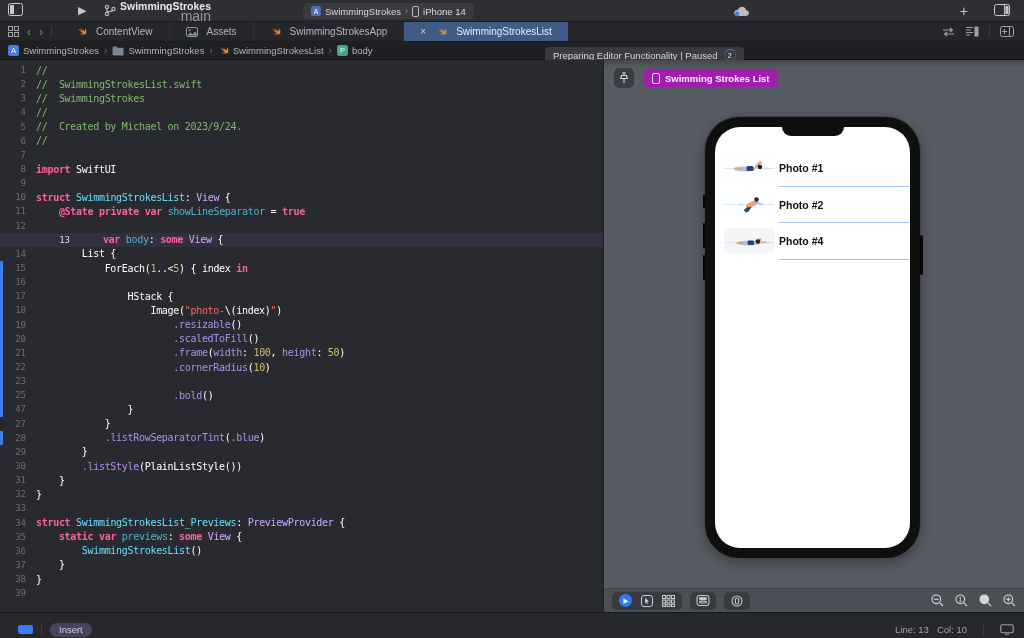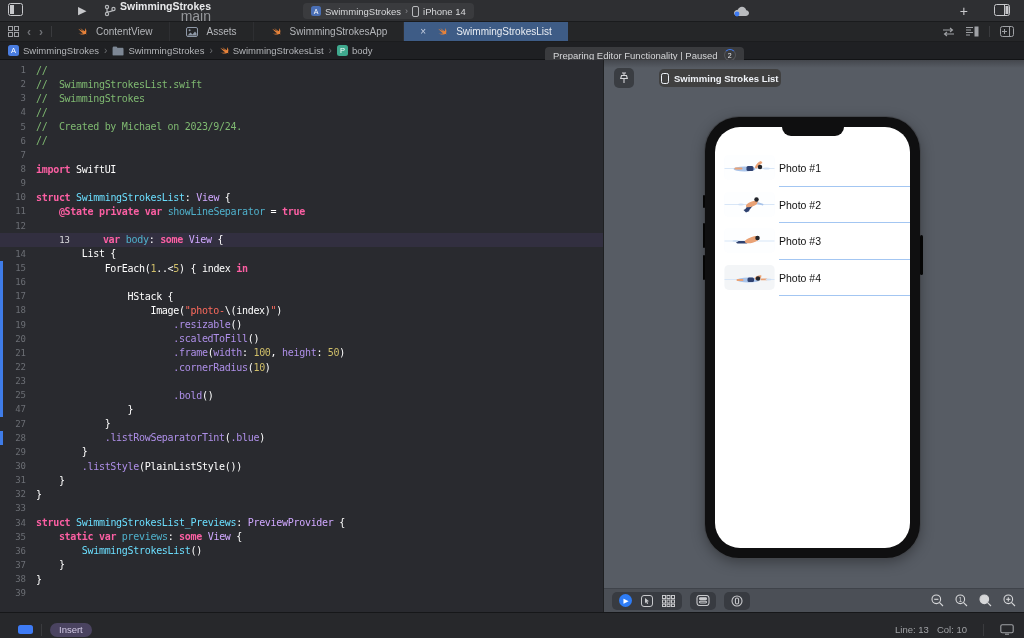--- a/index.html
+++ b/index.html
@@ -56,35 +56,35 @@
   .w { color:#ffffff; } .k { color:#fc5fa3; font-weight:bold; } .c { color:#7fb971; }
   .t { color:#d0a8ff; } .pt { color:#6bdfff; } .pr { color:#4fb1cc; }
   .m { color:#ae8fe8; } .n { color:#d0bf69; } .s { color:#fc6a5d; }
 
   
   .canvas { width:420px; position:relative; background:#575c64; }
   .canvas::before { content:""; position:absolute; top:0; left:0; right:0; height:8px;
     background:linear-gradient(#44474d, rgba(87,92,100,0)); }
   .pin-btn { position:absolute; left:10px; top:8px; width:20px; height:20px; background:#3a3d42; border-radius:5px;
     display:flex; align-items:center; justify-content:center; }
-  .chip { position:absolute; left:55px; top:9px; height:18px; background:#404040; border-radius:5px;
-    display:flex; align-items:center; gap:5px; padding:0 2px; }
+  .chip { position:absolute; left:40px; top:9px; height:18px; background:#a21caf; border-radius:5px;
+    display:flex; align-items:center; gap:5px; padding:0 8px; }
   .chip span { font-size:9.5px; font-weight:bold; color:#f0f3f8; }
 
   
   .phone { position:absolute; left:101px; top:57px; width:215px; height:441px; background:#0f0f10;
     border-radius:34px; box-shadow:0 0 0 1px #43464b, 0 4px 14px rgba(0,0,0,.35); }
   .pbtn { position:absolute; background:#050505; border-radius:2px; }
   .screen { position:absolute; left:10px; top:10px; right:10px; bottom:10px; background:#ffffff; border-radius:25px; overflow:hidden; }
   .notch { position:absolute; top:0; left:50%; transform:translateX(-50%); width:62px; height:9px; background:#0f0f10; border-radius:0 0 9px 9px; }
   .rows { position:absolute; top:23px; left:0; right:0; }
   .prow { position:relative; height:36.5px; }
   .prow .thumb { position:absolute; left:9px; top:5px; width:51px; height:25px; border-radius:5px; overflow:hidden; background:#fbfcff; }
   .prow .lbl { position:absolute; left:64px; top:0; height:36.5px; display:flex; align-items:center;
-    font-size:10.5px; font-weight:normal; color:#101010; }
+    font-size:10.5px; font-weight:bold; color:#101010; }
   .prow .rsep { position:absolute; left:64px; right:0; bottom:0; height:1px; background:#a3c6f2; }
 
   
   .ptb { position:absolute; left:0; right:0; bottom:0; height:24px; background:#4b4f56; border-top:1px solid #3f434a;
     display:flex; align-items:center; padding:0 8px; gap:8px; }
   .seg { height:18px; background:#383b41; border-radius:5px; display:flex; align-items:center; gap:9px; padding:0 7px; }
   .sq-btn { height:18px; width:26px; background:#383b41; border-radius:5px; display:flex; align-items:center; justify-content:center; }
   .play-dot { width:13px; height:13px; border-radius:50%; background:#2e7cf5; display:flex; align-items:center; justify-content:center; }
   .play-dot i { color:#fff; font-size:6.5px; font-style:normal; transform:translateX(0.5px); }
   .zoomgrp { margin-left:auto; display:flex; align-items:center; gap:11px; }
@@ -509,35 +509,20 @@
                     <path d="M66 20l12 4-1 3-12-3z" fill="#a9c4ea"></path>
                     <ellipse cx="33" cy="25" rx="6" ry="2" fill="#cfe0f5"></ellipse>
                   </svg>
                 </div>
                 <div class="lbl">Photo #2</div>
                 <div class="rsep"></div>
               </div>
               <div class="prow">
                 <div class="thumb">
                   <svg width="51" height="25" viewBox="0 0 100 50">
-                    <rect width="100" height="50" fill="#fdfeff"></rect>
-                    <rect y="25" width="100" height="2" fill="#d8e6f7"></rect>
-                    <rect x="24" y="26" width="22" height="5" rx="2.5" fill="#2e4170"></rect>
-                    <ellipse cx="55" cy="24" rx="15" ry="5.5" transform="rotate(-14 55 24)" fill="#e9a276"></ellipse>
-                    <path d="M50 22c4-5 10-7 15-6l-2 5c-4-1-9 0-13 3z" fill="#e9a276"></path>
-                    <circle cx="66" cy="20" r="4.5" fill="#23252b"></circle>
-                    <ellipse cx="22" cy="26" rx="6" ry="2" fill="#cfe0f5"></ellipse>
-                  </svg>
-                </div>
-                <div class="lbl">Photo #3</div>
-                <div class="rsep"></div>
-              </div>
-              <div class="prow">
-                <div class="thumb">
-                  <svg width="51" height="25" viewBox="0 0 100 50">
                     <rect width="100" height="50" fill="#f3f5f7"></rect>
                     <rect y="28" width="100" height="2" fill="#d8e6f7"></rect>
                     <ellipse cx="48" cy="30" rx="23" ry="5" fill="#a9c4ea"></ellipse>
                     <rect x="24" y="28" width="14" height="4" rx="2" fill="#e9a276"></rect>
                     <rect x="46" y="25" width="13" height="9" rx="3" fill="#2e4170"></rect>
                     <path d="M60 26c4-4 9-6 14-5l-1 5c-4 0-8 1-11 4z" fill="#e9a276"></path>
                     <circle cx="67" cy="27" r="4.5" fill="#23252b"></circle>
                     <rect x="72" y="27" width="14" height="3.5" rx="1.75" fill="#e9a276"></rect>
                     <ellipse cx="88" cy="29" rx="6" ry="2" fill="#cfe0f5"></ellipse>
                   </svg>

